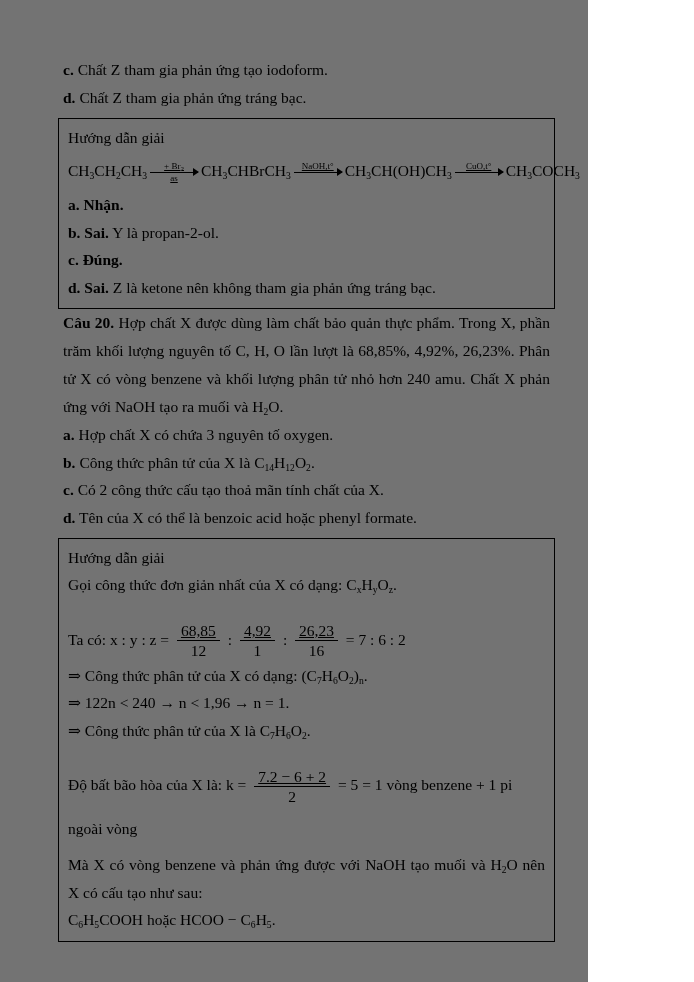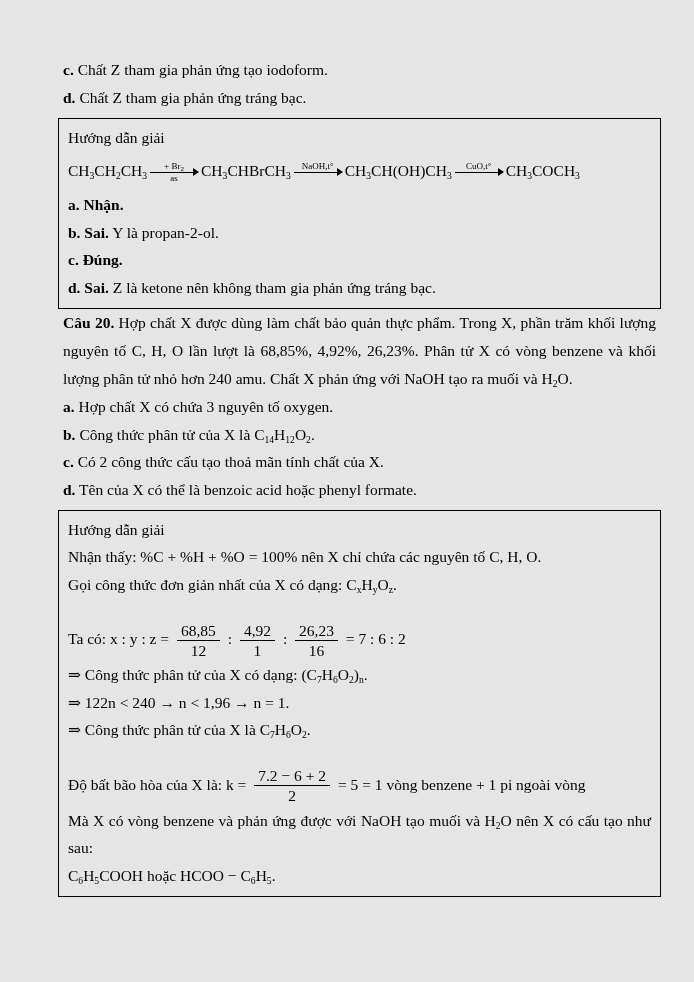--- a/index.html
+++ b/index.html
@@ -1,19 +1,19 @@
 <!DOCTYPE html>
 <html><head>
 <meta charset="utf-8">
 <style>
   html,body{margin:0;padding:0;background:#fff;}
   .page{
     position:relative;
-    width:694px;height:982px;
-    background:#e5e5e5;
+    width:588px;height:982px;
+    background:#737373;
     box-sizing:border-box;
     padding:56px 38px 0 63px;
     font-family:"Liberation Serif","DejaVu Serif",serif;
     font-size:15.5px;
     color:#000;
     overflow:hidden;
   }
   .line{line-height:27.5px;}
   .seg-b{font-weight:700;}
   .seg-n{font-weight:400;}
@@ -23,39 +23,39 @@
     border:1px solid #000;
     margin:7px -5px 0 -5px;
     padding:5px 9px 7px 9px;
   }
   .box-title{font-weight:400;line-height:27px;}
 
   
   .rxn-line{line-height:40px;white-space:nowrap;}
   .rxn{
     display:inline-flex;flex-direction:column;align-items:center;justify-content:center;
-    vertical-align:middle;margin:0 3px;min-width:48px;
+    vertical-align:middle;margin:0 3px;min-width:48px;text-decoration:underline;
   }
   .rxn-top,.rxn-bot{font-size:9px;line-height:11px;min-height:11px;padding:0 4px;white-space:nowrap;}
   .rxn-top .seg-sub,.rxn-bot .seg-sub{font-size:7px;}
   .rxn-shaft{
     align-self:stretch;display:block;height:0;
     border-bottom:1px solid #000;position:relative;
   }
   .rxn-shaft::after{
     content:"";position:absolute;right:-1px;top:-3.5px;width:0;height:0;
     border-left:6px solid #000;border-top:4px solid transparent;border-bottom:4px solid transparent;
   }
 
   
   .frac{
     display:inline-flex;flex-direction:column;align-items:center;
     vertical-align:middle;margin:0 4px;line-height:1.25;
   }
-  .frac .fnum{border-bottom:1px solid #000;padding:0 4px;white-space:nowrap;}
+  .frac .fnum{border-bottom:1px solid #000;padding:0 4px;white-space:nowrap;text-decoration:underline;}
   .frac .fden{padding:0 4px;white-space:nowrap;}
 
   .para{text-align:justify;line-height:28px;margin-top:0;font-family:Liberation Serif, serif;}
   .just{text-align:justify;}
   .math-line{line-height:44px;margin-top:19px;}
 </style>
 </head>
 <body>
 
 <div class="page">
@@ -86,21 +86,20 @@
 
   <div class="para"><span class="seg-b">Câu 20.</span><span class="seg-n"> Hợp chất X được dùng làm chất bảo quản thực phẩm. Trong X, phần trăm khối lượng nguyên tố C, H, O lần lượt là 68,85%, 4,92%, 26,23%. Phân tử X có vòng benzene và khối lượng phân tử nhỏ hơn 240 amu. Chất X phản ứng với NaOH tạo ra muối và H</span><span class="seg-sub">2</span><span class="seg-n">O.</span></div>
 
   <div class="line"><span class="seg-b">a.</span><span class="seg-n"> Hợp chất X có chứa 3 nguyên tố oxygen.</span></div>
   <div class="line"><span class="seg-b">b.</span><span class="seg-n"> Công thức phân tử của X là C</span><span class="seg-sub">14</span><span class="seg-n">H</span><span class="seg-sub">12</span><span class="seg-n">O</span><span class="seg-sub">2</span><span class="seg-n">.</span></div>
   <div class="line"><span class="seg-b">c.</span><span class="seg-n"> Có 2 công thức cấu tạo thoả mãn tính chất của X.</span></div>
   <div class="line"><span class="seg-b">d.</span><span class="seg-n"> Tên của X có thể là benzoic acid hoặc phenyl formate.</span></div>
 
   <div class="box">
     <div class="box-title">Hướng dẫn giải</div>
-    <div class="line"><span class="seg-n">Nhận thấy: %C + %H + %O = 100% nên X chỉ chứa các nguyên tố C, H, O.</span></div>
     <div class="line"><span class="seg-n">Gọi công thức đơn giản nhất của X có dạng: C</span><span class="seg-sub">x</span><span class="seg-n">H</span><span class="seg-sub">y</span><span class="seg-n">O</span><span class="seg-sub">z</span><span class="seg-n">.</span></div>
     <div class="line math-line"><span class="seg-n">Ta có: x : y : z = </span><span class="frac">
           <span class="fnum">68,85</span>
           <span class="fden">12</span>
         </span><span class="seg-n"> : </span><span class="frac">
           <span class="fnum">4,92</span>
           <span class="fden">1</span>
         </span><span class="seg-n"> : </span><span class="frac">
           <span class="fnum">26,23</span>
           <span class="fden">16</span>

